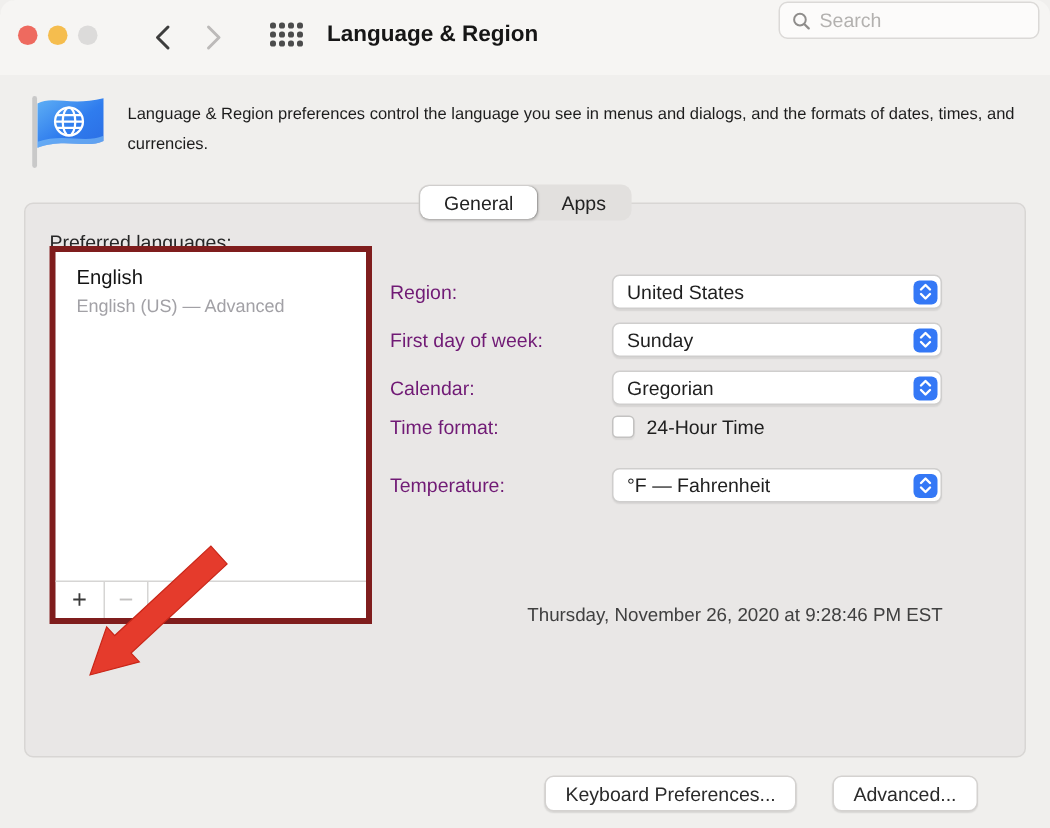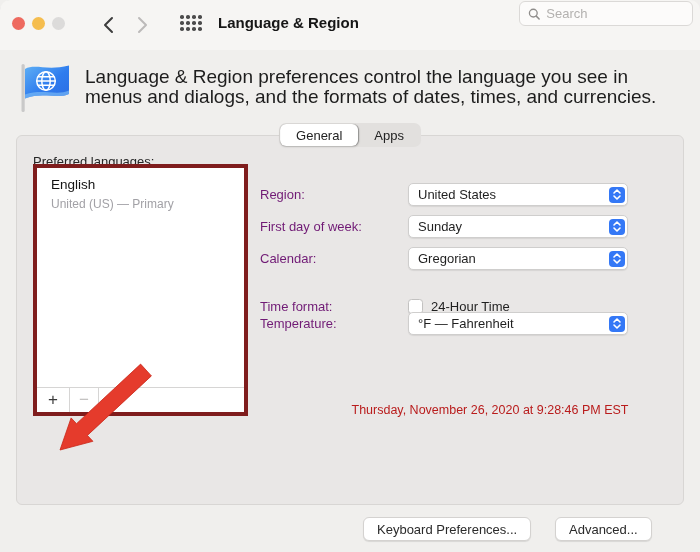--- a/index.html
+++ b/index.html
@@ -22,21 +22,21 @@
   .nav-back { left:96px; }
   .nav-fwd  { left:130px; }
   .grid-icon { position:absolute; left:180px; top:15px; display:grid; grid-template-columns:repeat(4,3.5px); grid-template-rows:repeat(3,3.5px); gap:2.5px; }
   .grid-icon i { width:3.5px; height:3.5px; border-radius:50%; background:#4c4c4c; }
   .win-title { position:absolute; left:218px; top:14px; font-size:15px; font-weight:700; color:#161616; }
   .searchbox { position:absolute; left:519px; top:1px; width:174px; height:25px; background:#fcfbfa; border:1px solid #dbd9d7; border-radius:6px; display:flex; align-items:center; padding:0 8px; }
   .searchbox input { border:none; outline:none; background:transparent; font-size:13px; width:100%; margin-left:6px; color:#333; font-family:inherit; }
   .searchbox input::placeholder { color:#b3b1af; }
   
   .flag { position:absolute; left:18px; top:61px; }
-  .intro-text { position:absolute; left:85px; top:67px; width:595px; font-size:19px; line-height:19.5px; color:#1d1d1d; }
+  .intro-text { position:absolute; left:85px; top:67px; width:595px; font-size:11px; line-height:19.5px; color:#1d1d1d; }
   
   .panel { position:absolute; left:16px; top:135px; width:668px; height:370px; background:#e9e7e6; border:1px solid #d8d6d4; border-radius:6px; }
   .segment { position:absolute; left:50%; transform:translateX(-50%); top:123px; height:24px; display:flex; background:#e2e0de; border-radius:7px; padding:1px; z-index:3; }
   .seg-item { font-size:13px; color:#222; display:flex; align-items:center; padding:0 16px; border-radius:6px; white-space:nowrap; }
   .seg-item.selected { background:#ffffff; box-shadow:0 0 1px rgba(0,0,0,.28), 0 1px 2px rgba(0,0,0,.18); }
   
   .pref-label { position:absolute; left:33px; top:154px; font-size:13px; color:#262626; }
   .listbox { position:absolute; left:33px; top:164px; width:215px; height:252px; background:#ffffff; border:4px solid #7f1d1d; }
   .lang-item { padding:9px 14px 0 14px; }
   .lang-name { font-size:13.5px; color:#141414; }
@@ -50,23 +50,23 @@
   .arrow-wrap { position:absolute; left:48px; top:362px; width:110px; height:95px; z-index:6; pointer-events:none; }
   
   .row { position:absolute; left:260px; width:380px; display:flex; align-items:center; }
   .row-label { width:148px; text-align:left; font-size:13px; color:#701a75; padding-right:17px; white-space:nowrap; }
   .popup { position:relative; width:220px; height:23px; background:#ffffff; border:1px solid #cfcecd; border-radius:5px; box-shadow:0 1px 1px rgba(0,0,0,.08); display:flex; align-items:center; }
   .popup-value { font-size:13px; color:#1f1f1f; padding-left:9px; white-space:nowrap; }
   .stepper { position:absolute; right:2.5px; top:2.5px; width:16px; height:16px; background:#3478f6; border-radius:4px; display:flex; align-items:center; justify-content:center; }
   .checkbox { width:15px; height:15px; background:#ffffff; border:1px solid #c3c2c1; border-radius:3.5px; box-shadow:0 1px 1px rgba(0,0,0,.06); }
   .check-label { font-size:13px; color:#1f1f1f; margin-left:8px; }
   .row-region { top:183px; } .row-week { top:215px; } .row-cal { top:247px; }
-  .row-time { top:299px; } .row-temp { top:312px; }
-  
-  .preview { position:absolute; left:295px; top:402px; width:390px; text-align:center; color:#b91c1c; font-size:12.5px; line-height:16px; }
+  .row-time { top:277px; } .row-temp { top:312px; }
+  
+  .preview { position:absolute; left:295px; top:402px; width:390px; text-align:center; color:#404040; font-size:12.5px; line-height:16px; }
   .preview-line2 span { display:inline-block; margin:0 9px; }
   
   .btn { position:absolute; top:517px; height:24px; background:#ffffff; border:1px solid #d4d2d0; border-radius:6px; font-size:13px; color:#2a2a2a; display:flex; align-items:center; padding:0 13px; box-shadow:0 1px 1px rgba(0,0,0,.10); white-space:nowrap; }
   .btn-keyboard { left:363px; }
   .btn-advanced { left:555px; }
   .btn-help { left:663px; top:517px; width:23px; height:23px; border-radius:50%; background:#ffffff; border:1px solid #d4d2d0; box-shadow:0 1px 1px rgba(0,0,0,.10); display:flex; align-items:center; justify-content:center; font-size:13px; color:#333; }
 </style>
 </head>
 <body>
 
@@ -140,21 +140,21 @@
 <div class="segment">
   <div class="seg-item selected">General</div>
   <div class="seg-item">Apps</div>
 </div>
 
 <div class="pref-label">Preferred languages:</div>
 
 <div class="listbox">
   <div class="lang-item">
     <div class="lang-name">English</div>
-    <div class="lang-detail">United (US) — Primary</div>
+    <div class="lang-detail">English (US) — Advanced</div>
   </div>
   <div class="list-footer">
     <div class="lf-btn">
         <span class="plus-glyph">+</span>
       </div>
     <div class="lf-btn lf-minus">
         <span class="minus-glyph">−</span>
       </div>
   </div>
 </div>

